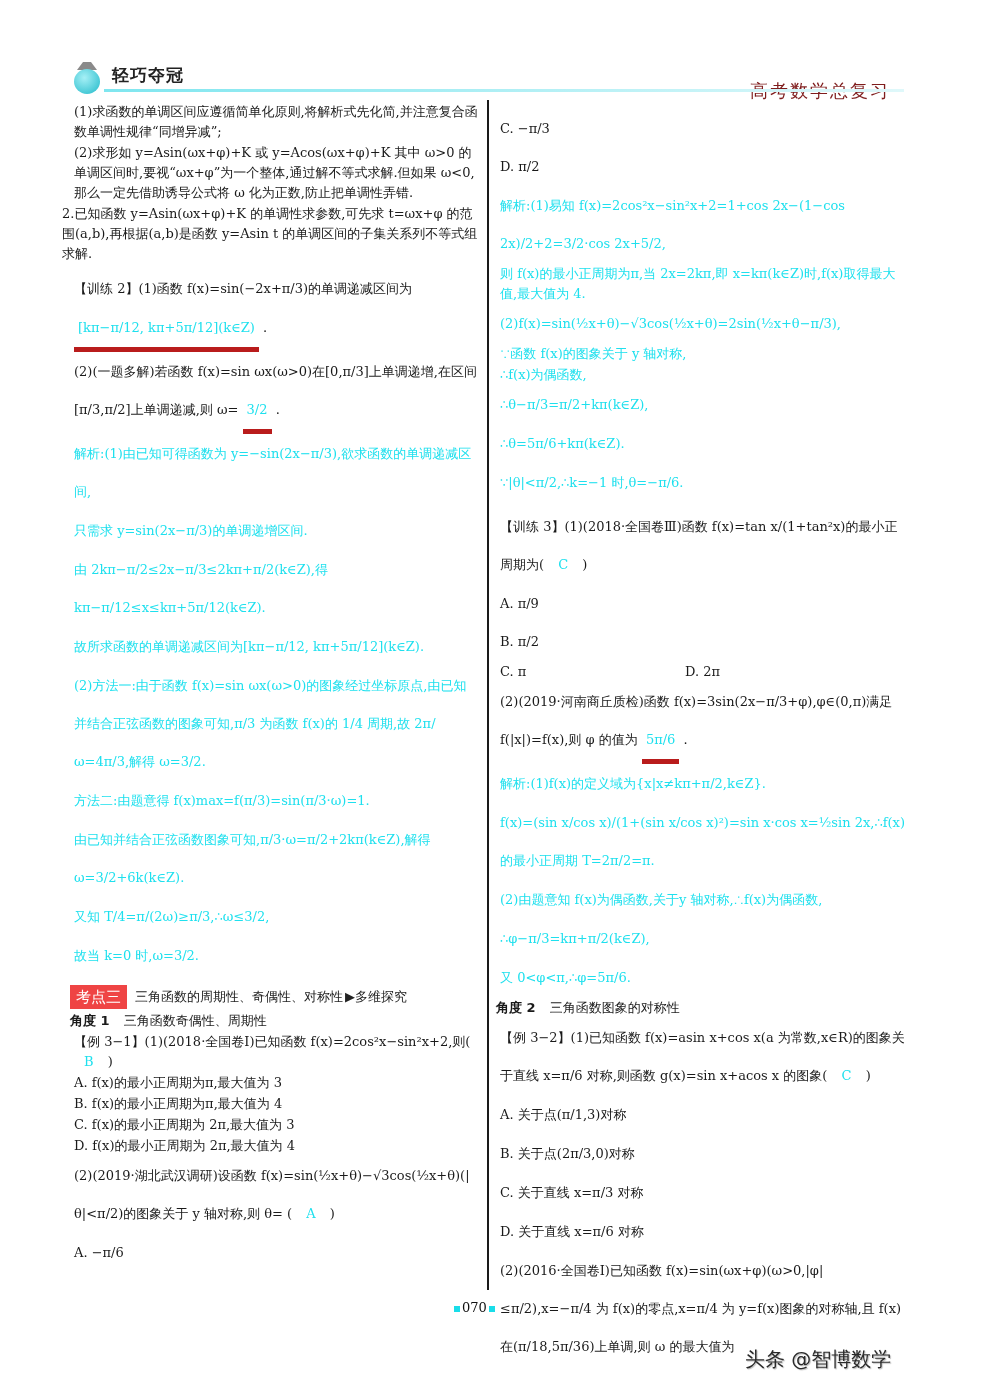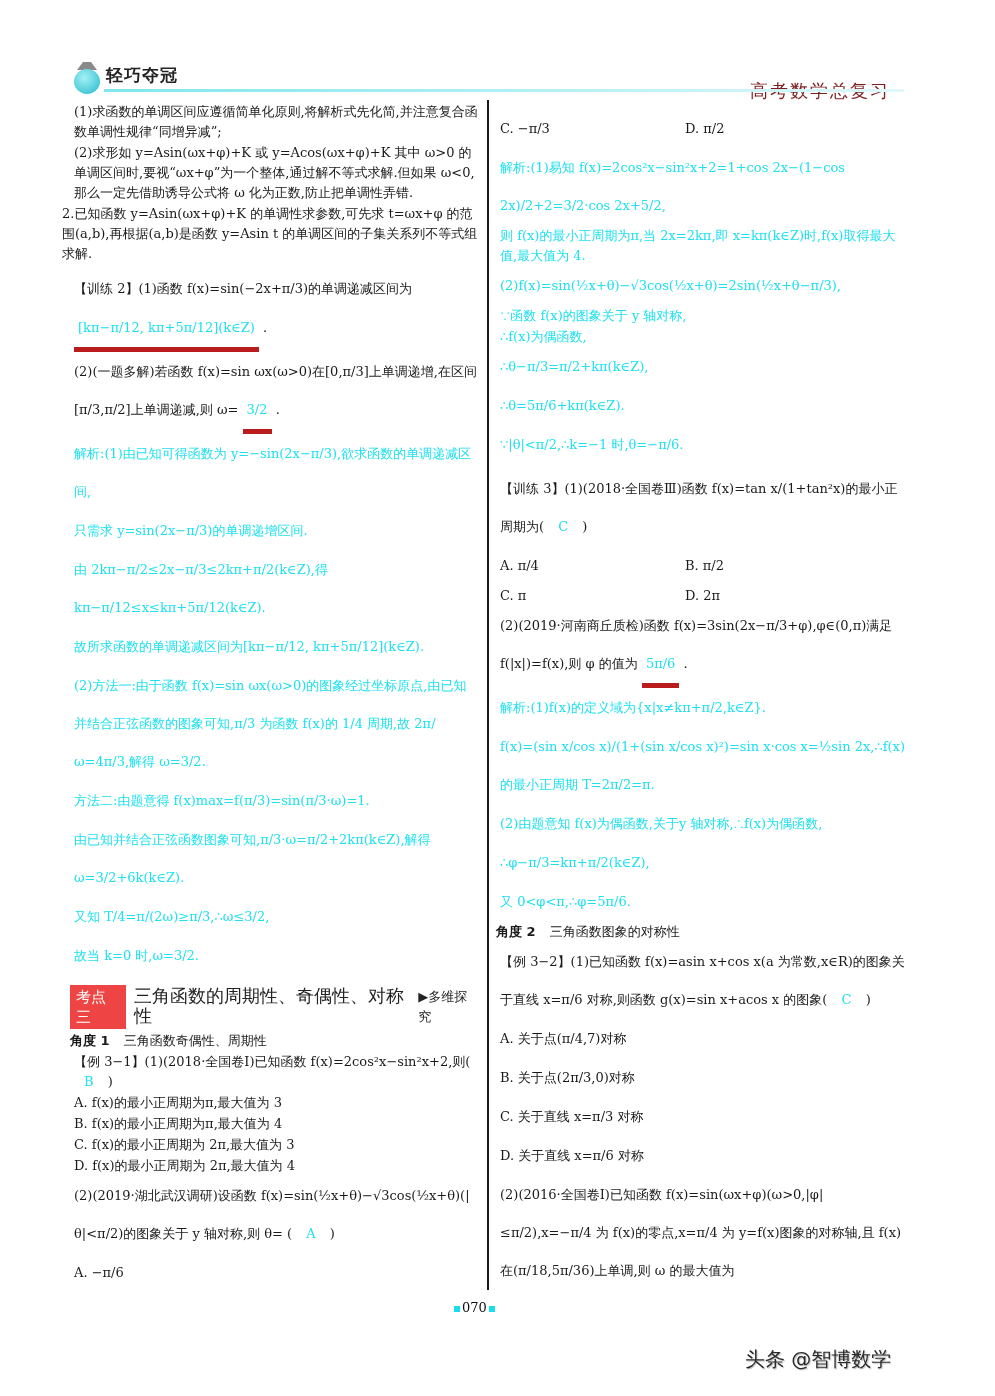--- a/index.html
+++ b/index.html
@@ -4,39 +4,39 @@
 <style>
   * { box-sizing: border-box; margin: 0; padding: 0; }
   html, body { width: 995px; height: 1396px; background: #ffffff; }
   body { position: relative; font-family: "DejaVu Serif", "Liberation Serif", serif; color: #1a1a1a; overflow: hidden; }
 
   .header { position: absolute; left: 64px; top: 58px; width: 840px; height: 36px; }
   .header-line { position: absolute; left: 40px; right: 0; bottom: 2px; height: 3px; background: linear-gradient(to right, #7fe6ef, #dff8fa); }
   .logo { position: absolute; left: 8px; top: 4px; width: 30px; height: 32px; }
   .logo-crown { position: absolute; left: 5px; top: 0; width: 20px; height: 8px; border-left: 6px solid transparent; border-right: 6px solid transparent; border-bottom: 8px solid #8a8a8a; }
   .logo-ball { position: absolute; left: 2px; top: 7px; width: 26px; height: 25px; border-radius: 50%; background: radial-gradient(circle at 40% 35%, #a6f0f6, #1fb9c9); }
-  .brand { position: absolute; left: 42px; top: 6px; font-family: "DejaVu Sans", sans-serif; font-weight: bold; font-size: 17px; color: #222; letter-spacing: 1px; }
+  .brand { position: absolute; left: 48px; top: 6px; font-family: "DejaVu Sans", sans-serif; font-weight: bold; font-size: 17px; color: #222; letter-spacing: 1px; }
   .subject { position: absolute; right: 14px; top: 21px; font-family: "DejaVu Sans", sans-serif; font-size: 18px; color: #7f1d1d; letter-spacing: 2px; }
 
   .divider { position: absolute; left: 487px; top: 100px; width: 2px; height: 1190px; background: #1a1a1a; }
 
   .col { position: absolute; font-size: 13px; line-height: 20px; }
   .col-left { left: 74px; top: 102px; width: 405px; }
   .col-right { left: 500px; top: 110px; width: 405px; }
 
   .p { margin-bottom: 1px; }
   .cy { color: #1ee0ee; }
-  .tall { line-height: 38px; }
+  .tall { line-height: 38px; flex-direction: column; }
   .sp6 { margin-top: 6px; }
 
   .ans-line { display: inline-block; border-bottom: 5px solid #b91c1c; padding: 0 4px; }
 
   .topic-bar { display: flex; align-items: center; margin: 10px 0 2px -4px; }
   .topic-tag { background: #ef4444; color: #fff; font-family: "DejaVu Sans", sans-serif; font-size: 15px; padding: 2px 6px; margin-right: 8px; }
-  .topic-title { font-family: Liberation Mono, monospace; font-size: 18px; color: #222; }
+  .topic-title { font-family: Liberation Sans, sans-serif; font-size: 13px; color: #222; }
   .topic-more { font-size: 13px; color: #222; margin-left: 2px; }
   .angle { font-family: "DejaVu Sans", sans-serif; font-size: 13px; font-weight: normal; margin-left: -4px; }
   .angle b { margin-right: 10px; }
 
   .choices { display: flex; }
   .choices > span { width: 185px; }
 
   .page-num { position: absolute; left: 452px; top: 1300px; font-family: "DejaVu Serif", serif; font-size: 13px; color: #111; }
   .page-num .sq { display: inline-block; width: 6px; height: 6px; background: #19dde9; vertical-align: middle; margin: 0 2px; }
   .watermark { position: absolute; left: 745px; top: 1346px; font-family: "DejaVu Sans", sans-serif; font-size: 20px; color: #2a2a2a; text-shadow: 1px 1px 1px #bbb; }
@@ -126,21 +126,21 @@
     <div class="p tall">∴θ=5π/6+kπ(k∈Z).</div>
     <div class="p tall">∵|θ|&lt;π/2,∴k=−1 时,θ=−π/6.</div>
   </div>
 
   <div class="p tall sp6">
     <span>【训练 3】(1)(2018·全国卷Ⅲ)函数 f(x)=tan x/(1+tan²x)的最小正周期为(</span>
     <span class="cy" style="padding:0 10px">C</span>
     <span>)</span>
   </div>
   <div class="p tall choices">
-    <span>A. π/4</span>
+    <span>A. π/9</span>
     <span>B. π/2</span>
   </div>
   <div class="p choices">
     <span>C. π</span>
     <span>D. 2π</span>
   </div>
   <div class="p tall">
     <span>(2)(2019·河南商丘质检)函数 f(x)=3sin(2x−π/3+φ),φ∈(0,π)满足 f(|x|)=f(x),则 φ 的值为</span>
     <span class="ans-line cy">5π/6</span> .
   </div>
@@ -154,21 +154,21 @@
 
   <div class="p angle">
     <b>角度 2</b>
     <span>三角函数图象的对称性</span>
   </div>
   <div class="p tall">
     <span>【例 3−2】(1)已知函数 f(x)=asin x+cos x(a 为常数,x∈R)的图象关于直线 x=π/6 对称,则函数 g(x)=sin x+acos x 的图象(</span>
     <span class="cy" style="padding:0 10px">C</span>
     <span>)</span>
   </div>
-  <div class="p tall">A. 关于点(π/4,7)对称</div>
+  <div class="p tall">A. 关于点(π/1,3)对称</div>
   <div class="p tall">B. 关于点(2π/3,0)对称</div>
   <div class="p tall">C. 关于直线 x=π/3 对称</div>
   <div class="p tall">D. 关于直线 x=π/6 对称</div>
   <div class="p tall">(2)(2016·全国卷Ⅰ)已知函数 f(x)=sin(ωx+φ)(ω&gt;0,|φ|≤π/2),x=−π/4 为 f(x)的零点,x=π/4 为 y=f(x)图象的对称轴,且 f(x)在(π/18,5π/36)上单调,则 ω 的最大值为</div>
 </div>
 
 <div class="page-num">
   <span class="sq"></span><span>070</span><span class="sq"></span>
 </div>
 <div class="watermark">头条 @智博数学</div>

